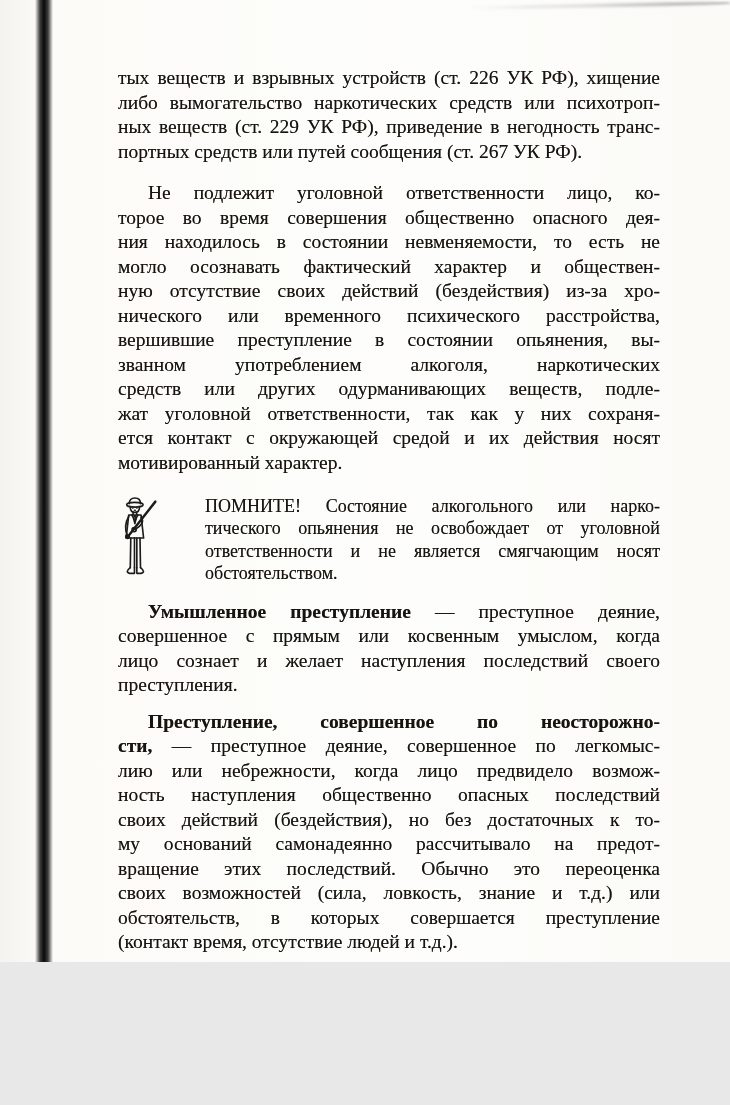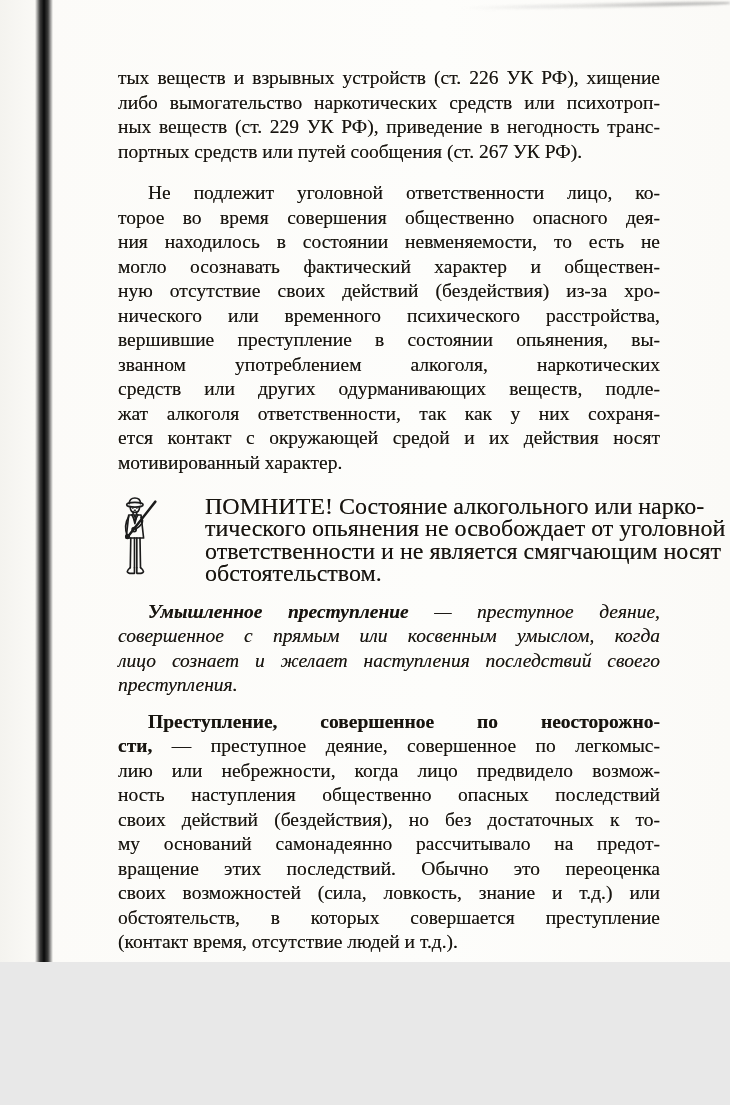--- a/index.html
+++ b/index.html
@@ -41,23 +41,23 @@
     text-align:justify; text-align-last:justify;
     white-space:nowrap;
     text-shadow:0 0 .4px rgba(20,15,5,.55);
   }
   .line.end { text-align-last:left; }
   .line.indent { text-indent:30px; }
   .bold { font-weight:bold; }
   .b-p2 { margin-top:17px; }
   .note { position:relative; margin-top:20px; }
   .note-icon { position:absolute; left:3px; top:1px; width:38px; height:84px; }
-  .note-text { margin-left:87px; font-size:24px; }
+  .note-text { margin-left:87px; font-size:18px; }
   .note-text .line { height:22.4px; line-height:22.4px; }
-  .b-p3 { margin-top:15px;font-style:italic; }
+  .b-p3 { margin-top:15px; }
   .b-p4 { margin-top:12px; }
   .page-number {
     margin-top:16px; padding-right:18px;
     font-size:21px; text-align:center;
     text-shadow:0 0 .4px rgba(20,15,5,.5);
   }
   .watermark {
     position:absolute; left:0; top:1081px;
     background:#e7dd85;
     color:#4c1d95;
@@ -86,21 +86,21 @@
     <div class="para b-p2">
         <div class="line indent"><span>Не подлежит уголовной ответственности лицо, ко-</span></div>
         <div class="line"><span>торое во время совершения общественно опасного дея-</span></div>
         <div class="line"><span>ния находилось в состоянии невменяемости, то есть не</span></div>
         <div class="line"><span>могло осознавать фактический характер и обществен-</span></div>
         <div class="line"><span>ную отсутствие своих действий (бездействия) из-за хро-</span></div>
         <div class="line"><span>нического или временного психического расстройства,</span></div>
         <div class="line"><span>вершившие преступление в состоянии опьянения, вы-</span></div>
         <div class="line"><span>званном употреблением алкоголя, наркотических</span></div>
         <div class="line"><span>средств или других одурманивающих веществ, подле-</span></div>
-        <div class="line"><span>жат алкоголя ответственности, так как у них сохраня-</span></div>
+        <div class="line"><span>жат уголовной ответственности, так как у них сохраня-</span></div>
         <div class="line"><span>ется контакт с окружающей средой и их действия носят</span></div>
         <div class="line end"><span>мотивированный характер.</span></div>
       </div>
 
     <div class="note">
       <div class="note-icon">
         <svg viewBox="0 0 36 82" width="38" height="84" fill="none" stroke="#1c1c1c" stroke-width="1.6" stroke-linecap="round" stroke-linejoin="round">
 
           <line x1="5.5" y1="40.5" x2="33" y2="5.5" stroke-width="2.4"></line>
 

